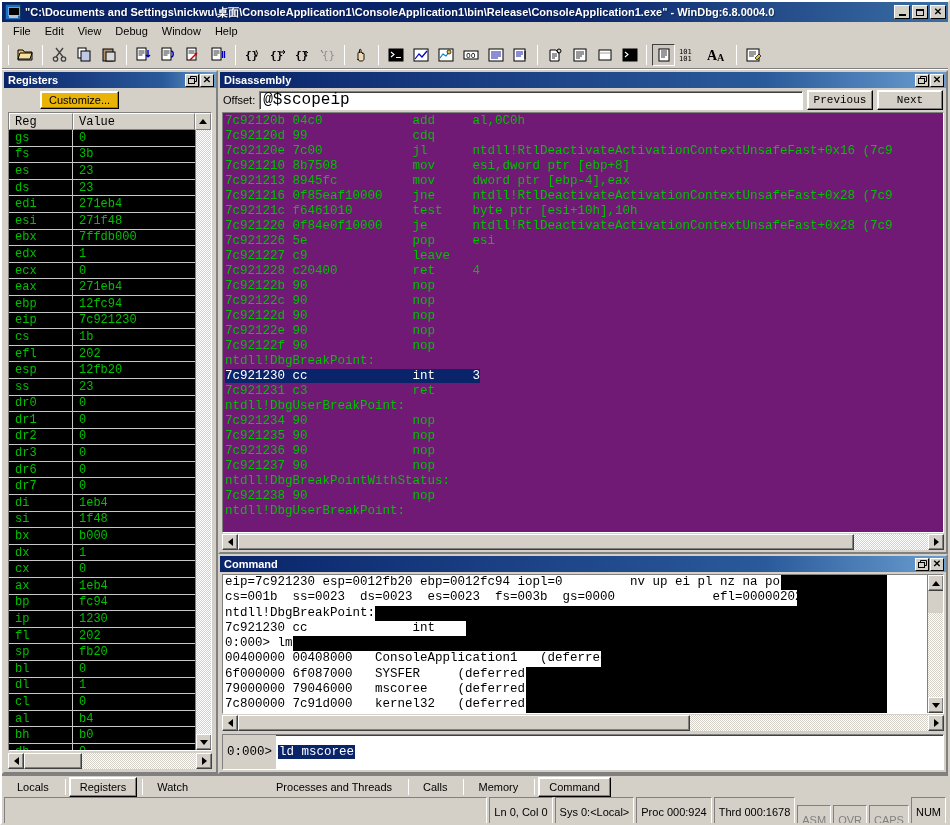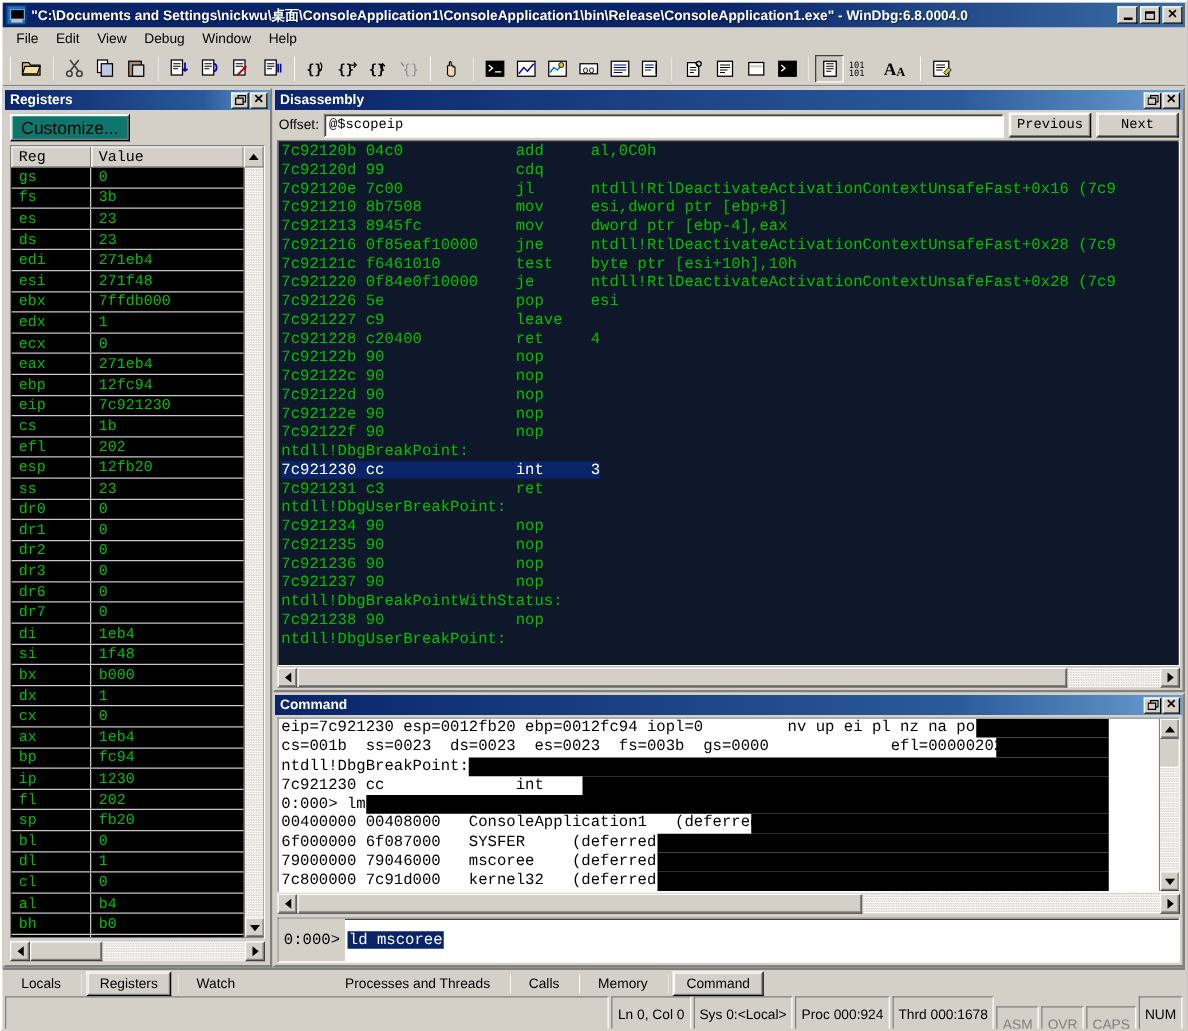--- a/index.html
+++ b/index.html
@@ -146,27 +146,28 @@
     font-size: 9px; color: #000; line-height: 1;
     font-family: "Liberation Sans", sans-serif;
   }
 
   
   #regwin { left: 0; top: 0; width: 216px; bottom: 2px; }
   .reg-customize-row {
     padding: 3px 4px 3px 4px; flex: 0 0 auto;
   }
   .btn3d {
-    background: #0f766e;
+    background: #eab308;
     border: 1px solid #000;
     border-top-color: #fff; border-left-color: #fff;
     box-shadow: inset -1px -1px 0 #808080, inset 1px 1px 0 #fff;
     padding: 2px 8px;
-    font-size: 14px; color: #000;
+    font-size: 11px; color: #000;
     font-family: "Liberation Sans", sans-serif;
+    margin-left: 32px;
   }
   .reg-body {
     flex: 1 1 auto;
     margin: 0 4px 2px 4px;
     border: 1px solid #808080;
     border-right-color: #fff; border-bottom-color: #fff;
     background: #000;
     display: flex; flex-direction: column;
     overflow: hidden;
     position: relative;
@@ -258,39 +259,39 @@
   }
   .dis-offsetrow .lab { font-size: 11px; color: #000; }
   .offset-input {
     flex: 1 1 auto;
     height: 19px;
     background: #fff;
     border: 1px solid #808080;
     border-right-color: #fff; border-bottom-color: #fff;
     box-shadow: inset 1px 1px 0 #404040;
     font-family: "Liberation Mono", monospace;
-    font-size: 11px; color: #000;
+    font-size: 16px; color: #000;
     padding: 1px 3px;
     display: flex; align-items: center;
   }
   .navbtn {
     width: 66px; height: 20px;
     background: #d4d0c8;
     border: 1px solid #000;
     border-top-color: #fff; border-left-color: #fff;
     box-shadow: inset -1px -1px 0 #808080, inset 1px 1px 0 #fff;
     font-family: "Liberation Mono", monospace;
     font-size: 11px; color: #000;
     display: flex; align-items: center; justify-content: center;
     flex: 0 0 auto;
   }
   .code-area {
     flex: 1 1 auto;
     margin: 0 2px 0 2px;
-    background: #0f172a;
+    background: #701a75;
     border: 1px solid #808080;
     border-right-color: #fff; border-bottom-color: #fff;
     display: flex; flex-direction: column;
     overflow: hidden;
     position: relative;
   }
   .code-inner {
     flex: 1 1 auto;
     overflow: hidden;
     font-family: "Liberation Mono", monospace;

